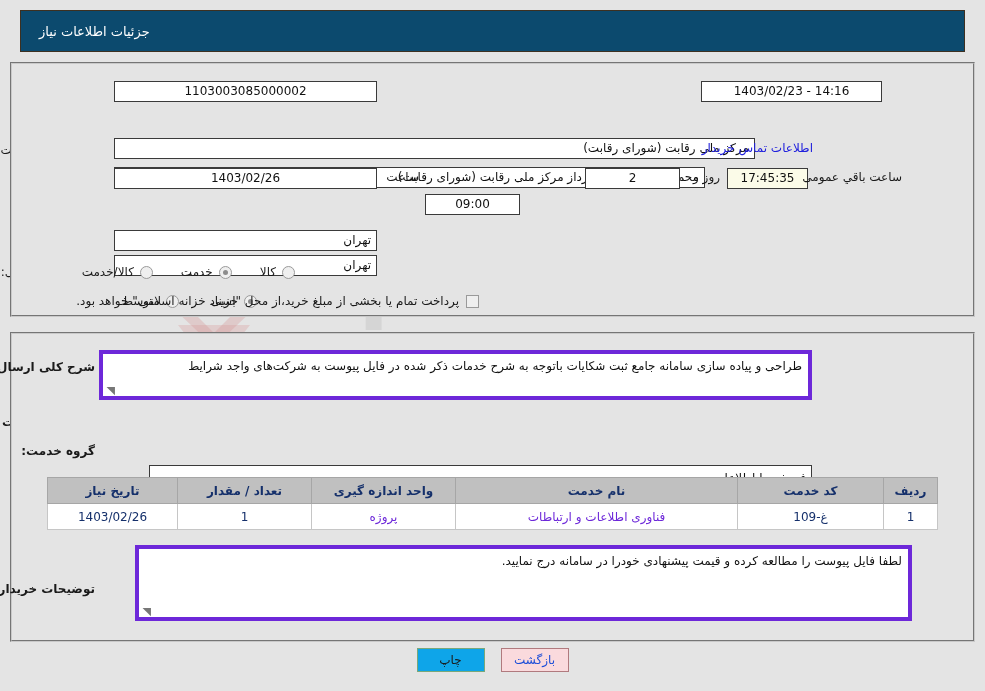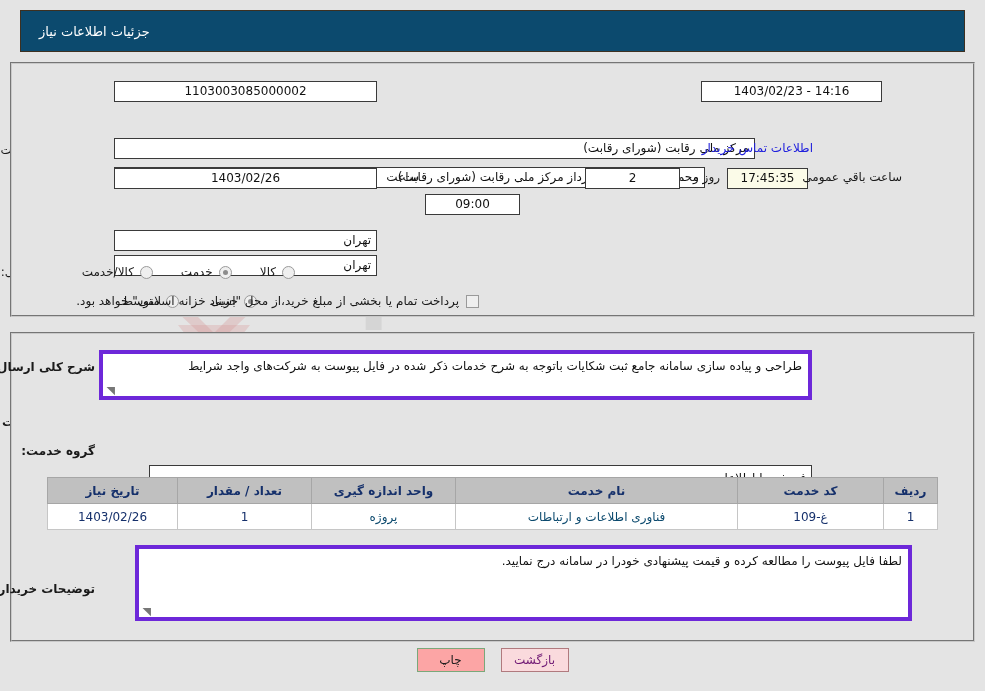--- a/index.html
+++ b/index.html
@@ -238,21 +238,21 @@
     height: 25px;
     text-align: center;
     font-size: 12px;
     padding: 0 4px;
   }
   table.grid td {
     background: #ffffff;
     border: 1px solid #c6c6c6;
     height: 25px;
     text-align: center;
-    color: #0c4a6e;
+    color: #6d28d9;
     padding: 0 4px;
   }
   table.grid td.num { color: #15306b; }
 
   
   .btn-bar {
     position: absolute;
     left: 0; top: 648px;
     width: 985px;
     display: flex;
@@ -265,22 +265,22 @@
     min-width: 68px;
     height: 24px;
     line-height: 22px;
     font-size: 12px;
     text-align: center;
     border: 1px solid #6b6b6b;
     cursor: pointer;
     padding: 0 10px;
     font-family: "DejaVu Sans", "Liberation Sans", sans-serif;
   }
-  .btn.back { background: #fadadd; border-color: #b07a7e; color: #701a75; }
-  .btn.print { background: #fca5a5; border-color: #7aa87a; color: #1a1a1a; }
+  .btn.back { background: #fadadd; border-color: #b07a7e; color: #1d4ed8; }
+  .btn.print { background: #0ea5e9; border-color: #7aa87a; color: #1a1a1a; }
 </style>
 </head>
 <body>
 
 <div class="watermark">
   <div class="wm-shield"></div>
   <div class="wm-v"></div>
   <div class="wm-big">T</div>
   <div class="wm-text">AriaTender.net</div>
 </div>

